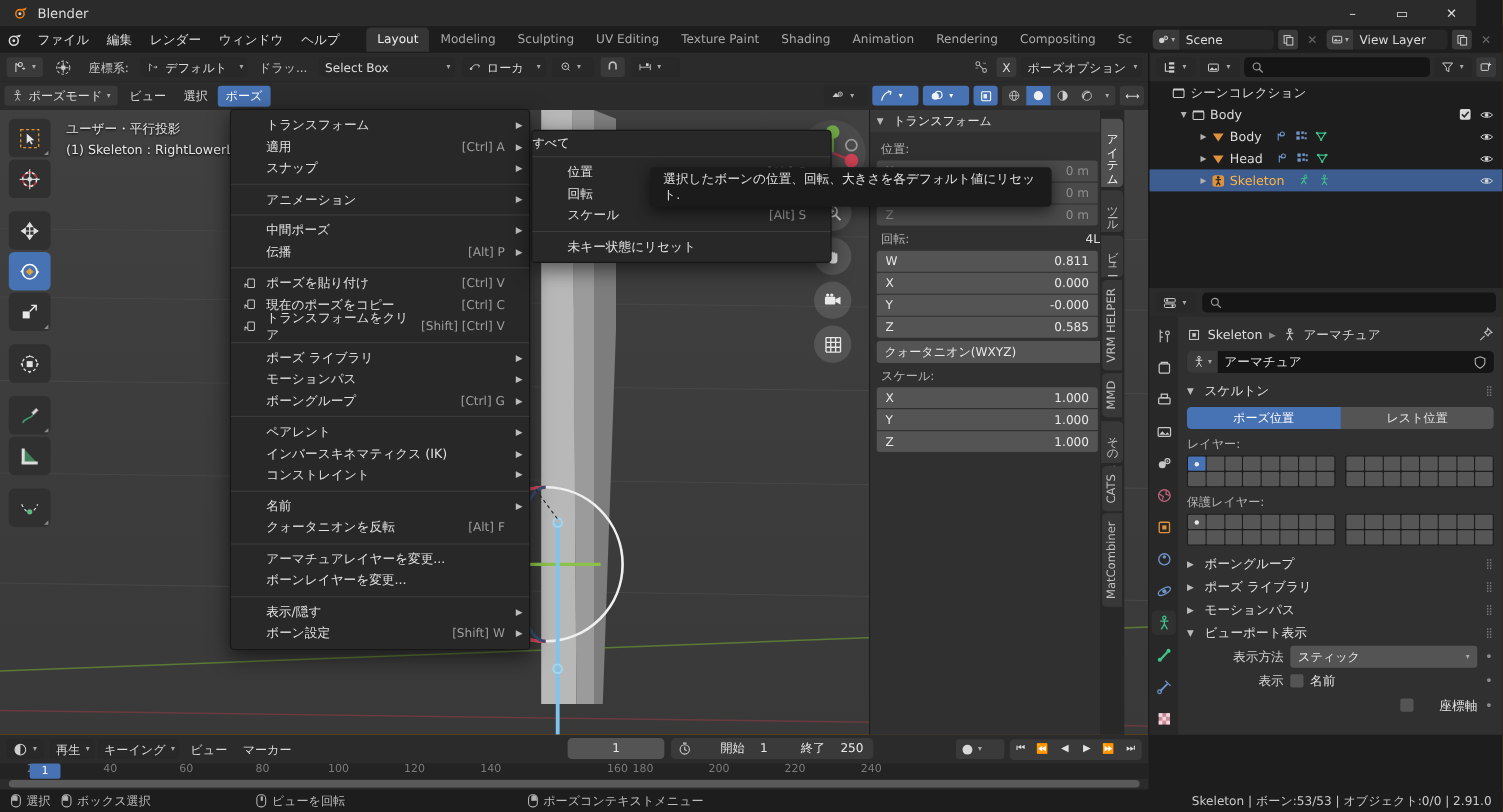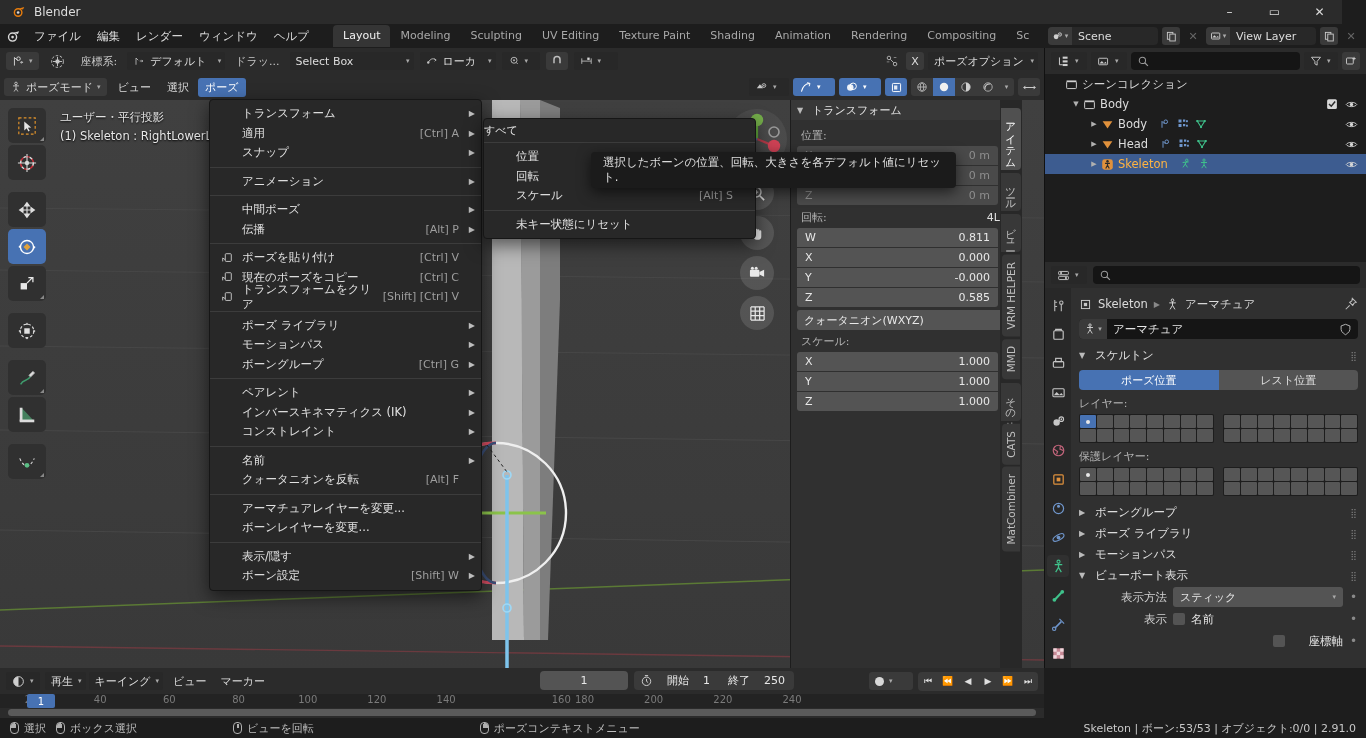--- a/index.html
+++ b/index.html
@@ -229,21 +229,21 @@
 
   
   .timeline{
     position:absolute; left:0; top:668px; width:1044px; height:50px; background:#2b2b2b;
   }
   .tl-header{ height:26px; display:flex;align-items:center;gap:5px;padding:0 6px;}
   .tl-nav{ display:flex; background:#3a3a3a; border-radius:4px; overflow:hidden; height:19px;}
   .tl-nav div{ width:20px;display:flex;align-items:center;justify-content:center;color:#e0e0e0;font-size:9px;}
   .frame-field{ height:19px;background:#545454;border-radius:4px;display:flex;align-items:center;
      justify-content:center;width:88px;font-size:11px;color:#e8e8e8;}
-  .range-grp{ display:flex;align-items:center;background:#3a3a3a;border-radius:4px;height:19px;gap:0;}
+  .range-grp{ display:flex;align-items:center;background:#3a3a3a;border-radius:4px;height:19px;gap:12px;}
   .range-grp .rf{ display:flex;align-items:center;gap:14px;padding:0 9px;font-size:11px;color:#e8e8e8;}
   .tl-ruler{ position:relative; height:14px; background:#232323; }
   .tl-tick{ position:absolute; top:0; font-size:10px; color:#7b7b7b; transform:translateX(-50%);}
   .playhead{ position:absolute; top:0; height:14px; background:#4772b3; border-radius:2px;
      color:#fff;font-size:10px;display:flex;align-items:center;justify-content:center;width:28px;
      transform:translateX(-50%);}
   .tl-scroll{ position:absolute; left:8px; right:8px; bottom:2px; height:7px;background:#5a5a5a;
      border-radius:4px;}
 
   

